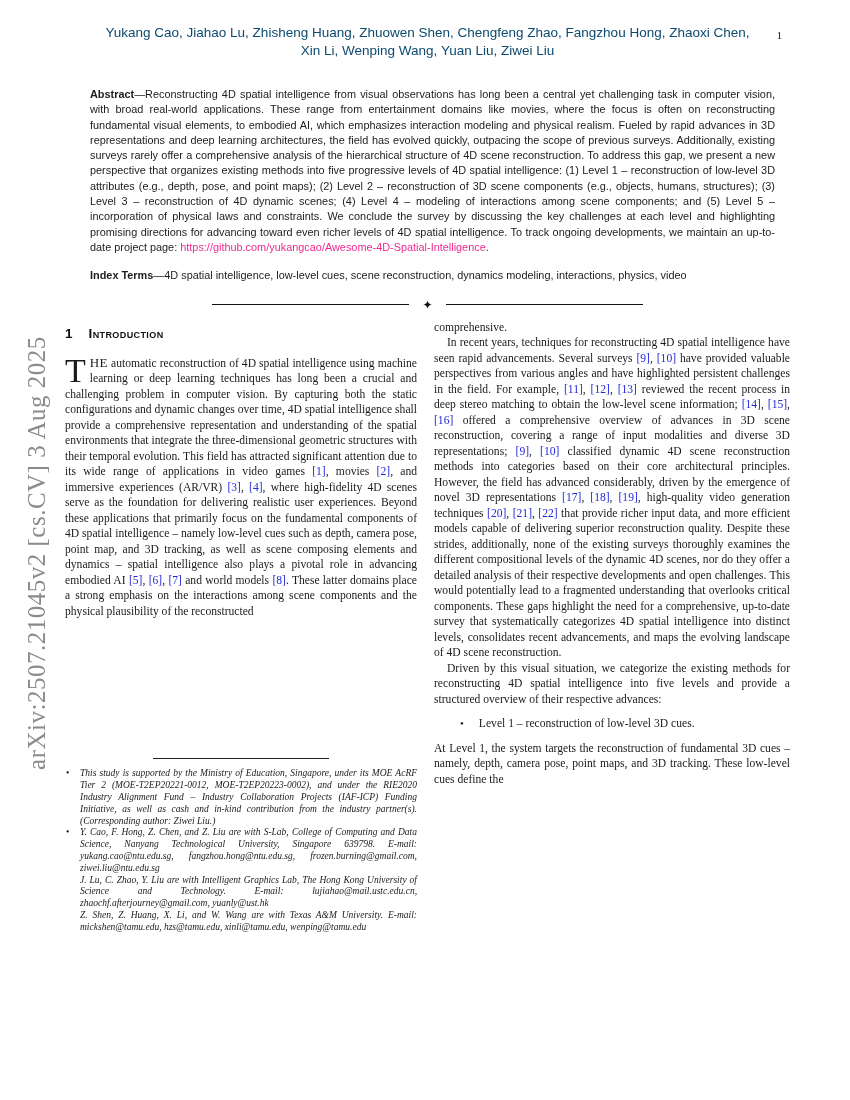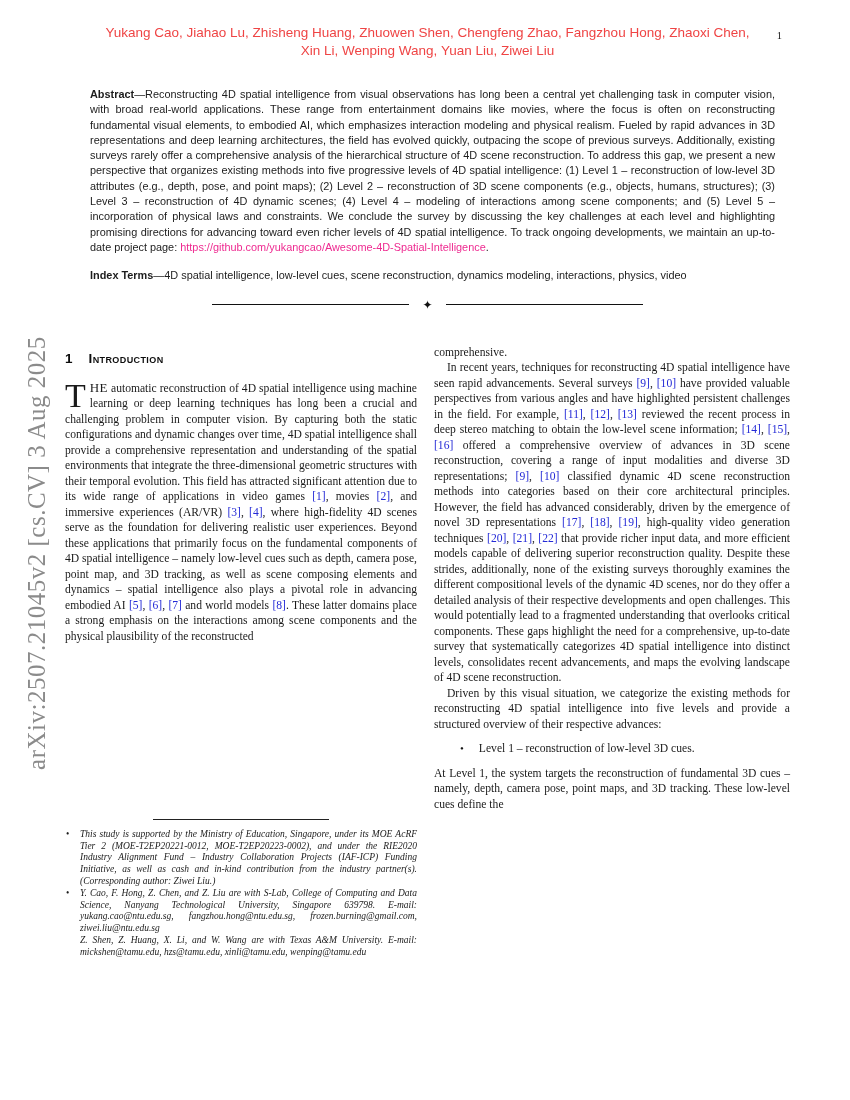--- a/index.html
+++ b/index.html
@@ -40,21 +40,21 @@
     font-family:"Liberation Sans",sans-serif;
     font-weight:400;
     font-size:28.5px;
     color:#0d0d0d;
   }
   .authors{
     margin:24px 36px 0;
     text-align:center;
     font-family:"Liberation Sans",sans-serif;
     font-size:13.5px;line-height:17.5px;
-    color:#ef4444;
+    color:#0c4a6e;
   }
   .abstract-block{
     margin:28px 33px 0 25px;
     width:685px;
     font-family:"Liberation Sans",sans-serif;
     font-size:10.9px;line-height:15.3px;
     text-align:justify;
     color:#1c1c1c;
   }
   .abstract-block .label{font-weight:bold;}
@@ -69,21 +69,21 @@
   .index-block .label{font-weight:bold;}
   .link{color:var(--link-color);text-decoration:none;}
   .cite{color:var(--cite-color);}
   .separator{
     margin-top:15px;
     display:flex;align-items:center;justify-content:center;gap:13px;
   }
   .separator .rule{width:197px;height:1.3px;background:#111;}
   .separator .diamond{font-size:12px;color:#111;line-height:1;}
   .columns{
-    margin-top:34px;
+    margin-top:9px;
     display:flex;gap:17px;
     height:614px;
   }
   .col{width:352px;}
   .col.right{width:356px;}
   .col.left{display:flex;flex-direction:column;}
   .sec-head{
     font-family:"Liberation Sans",sans-serif;
     font-weight:bold;font-size:13.5px;
     margin:6px 0 14px 0;color:#0d0d0d;
@@ -159,20 +159,23 @@
         <div class="footnote-block">
           <div class="fn-rule"></div>
           <div class="fn-list">
             <div class="fn-item">
               <span class="marker">•</span><span>This study is supported by the Ministry of Education, Singapore, under its MOE AcRF Tier 2 (MOE-T2EP20221-0012, MOE-T2EP20223-0002), and under the RIE2020 Industry Alignment Fund – Industry Collaboration Projects (IAF-ICP) Funding Initiative, as well as cash and in-kind contribution from the industry partner(s). (Corresponding author: Ziwei Liu.)</span>
             </div>
             <div class="fn-item">
               <span class="marker">•</span><span>Y. Cao, F. Hong, Z. Chen, and Z. Liu are with S-Lab, College of Computing and Data Science, Nanyang Technological University, Singapore 639798. E-mail: yukang.cao@ntu.edu.sg, fangzhou.hong@ntu.edu.sg, frozen.burning@gmail.com, ziwei.liu@ntu.edu.sg</span>
             </div>
             <div class="fn-item">
+              <span class="marker"></span><span>J. Lu, C. Zhao, Y. Liu are with Intelligent Graphics Lab, The Hong Kong University of Science and Technology. E-mail: lujiahao@mail.ustc.edu.cn, zhaochf.afterjourney@gmail.com, yuanly@ust.hk</span>
+            </div>
+            <div class="fn-item">
               <span class="marker"></span><span>Z. Shen, Z. Huang, X. Li, and W. Wang are with Texas A&amp;M University. E-mail: mickshen@tamu.edu, hzs@tamu.edu, xinli@tamu.edu, wenping@tamu.edu</span>
             </div>
           </div>
         </div>
       </div>
 
       <div class="col right">
         <p class="body-text rc-par">comprehensive.</p>
         <p class="body-text rc-par indent">In recent years, techniques for reconstructing 4D spatial intelligence have seen rapid advancements. Several surveys <span class="cite">[9]</span>, <span class="cite">[10]</span> have provided valuable perspectives from various angles and have highlighted persistent challenges in the field. For example, <span class="cite">[11]</span>, <span class="cite">[12]</span>, <span class="cite">[13]</span> reviewed the recent process in deep stereo matching to obtain the low-level scene information; <span class="cite">[14]</span>, <span class="cite">[15]</span>, <span class="cite">[16]</span> offered a comprehensive overview of advances in 3D scene reconstruction, covering a range of input modalities and diverse 3D representations; <span class="cite">[9]</span>, <span class="cite">[10]</span> classified dynamic 4D scene reconstruction methods into categories based on their core architectural principles. However, the field has advanced considerably, driven by the emergence of novel 3D representations <span class="cite">[17]</span>, <span class="cite">[18]</span>, <span class="cite">[19]</span>, high-quality video generation techniques <span class="cite">[20]</span>, <span class="cite">[21]</span>, <span class="cite">[22]</span> that provide richer input data, and more efficient models capable of delivering superior reconstruction quality. Despite these strides, additionally, none of the existing surveys thoroughly examines the different compositional levels of the dynamic 4D scenes, nor do they offer a detailed analysis of their respective developments and open challenges. This would potentially lead to a fragmented understanding that overlooks critical components. These gaps highlight the need for a comprehensive, up-to-date survey that systematically categorizes 4D spatial intelligence into distinct levels, consolidates recent advancements, and maps the evolving landscape of 4D scene reconstruction.</p>
         <p class="body-text rc-par indent">Driven by this visual situation, we categorize the existing methods for reconstructing 4D spatial intelligence into five levels and provide a structured overview of their respective advances:</p>

